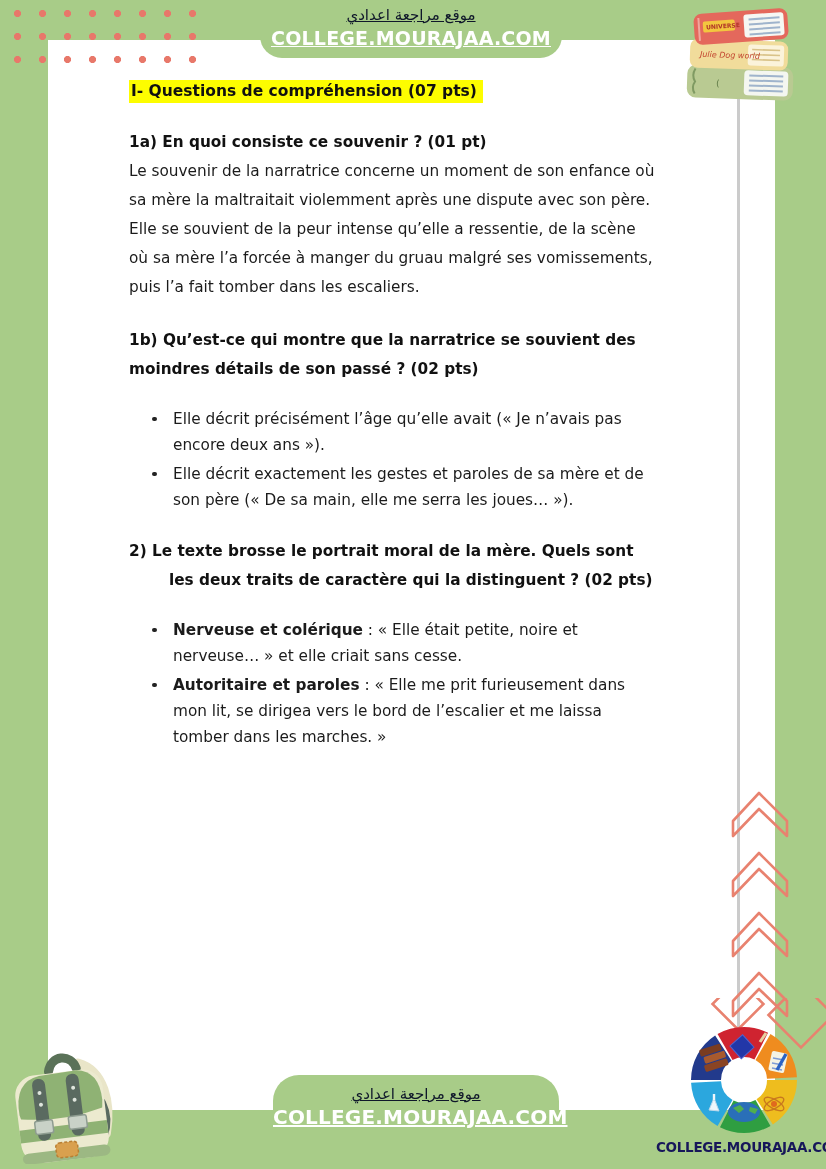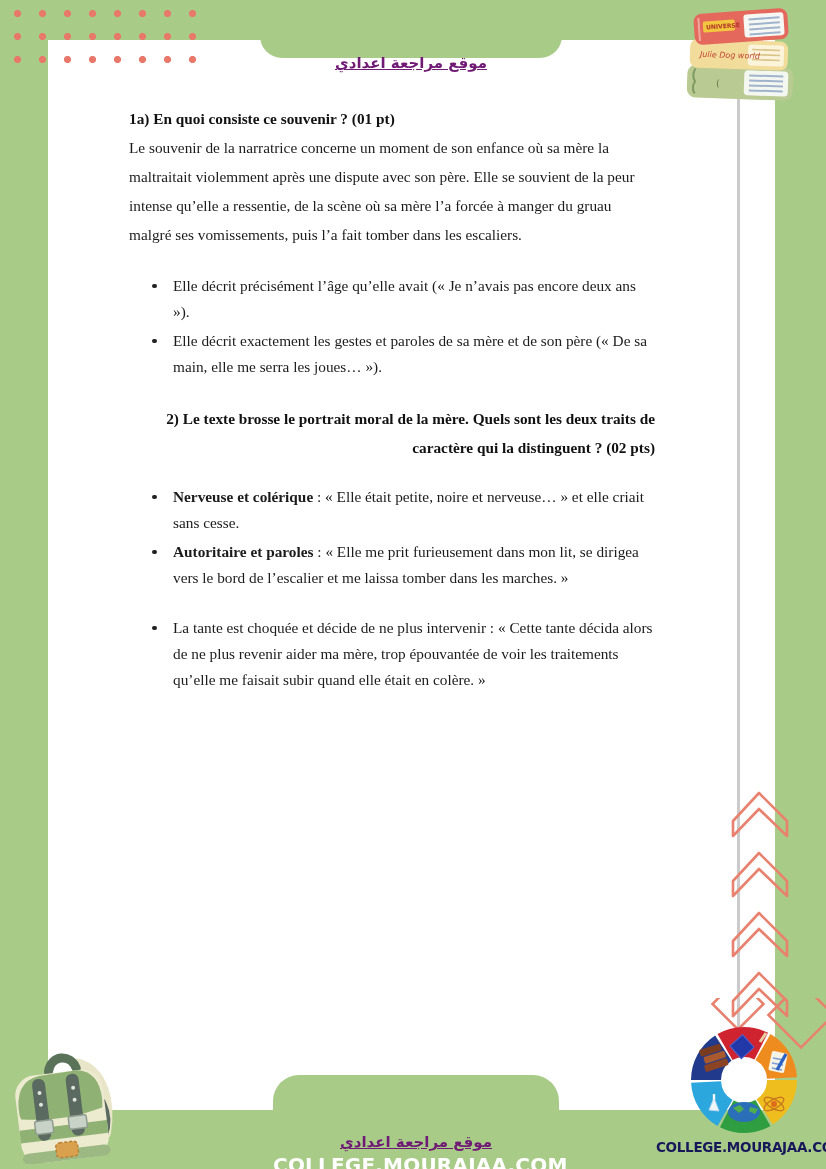--- a/index.html
+++ b/index.html
@@ -18,22 +18,22 @@
   
   .header-tab {
     position:absolute; left:260px; top:0; width:302px; height:58px; z-index:3;
     background:#a8cc88; border-radius:0 0 22px 22px; text-align:center; padding-top:5px;
   }
   .footer-tab {
     position:absolute; left:273px; top:1075px; width:286px; height:94px; z-index:3;
     background:#a8cc88; border-radius:26px 26px 0 0; text-align:center; padding-top:9px;
   }
   .site-ar {
-    display:block; color:#701a75; font-weight:bold; font-size:15px; line-height:20px;
-    text-decoration:underline; direction:rtl;margin-top:48px;
+    display:block; color:#0f172a; font-weight:normal; font-size:15px; line-height:20px;
+    text-decoration:underline; direction:rtl;
   }
   .site-url {
     display:block; color:#ffffff; font-weight:bold; font-size:19px; line-height:26px;
     text-decoration:underline; letter-spacing:0.2px; cursor:pointer;
   }
   .footer-tab .site-url { font-size:20px; }
 
   
   .dots {
     position:absolute; left:2px; top:0px; width:212px; height:66px; z-index:4;
@@ -59,23 +59,23 @@
   .logo-caption {
     position:absolute; left:656px; top:1139px; width:170px; z-index:6;
     text-align:center; font-weight:bold; font-size:13.5px; letter-spacing:-0.3px;
     color:#17175a;
   }
 
   
   .content { position:absolute; left:129px; top:80px; width:526px; z-index:2; color:#1b1b1b; font-size:15.3px; }
   .doc-title { margin-bottom:26px; }
   .doc-title .hl { background:#fdfd00; color:#101010; font-weight:bold; font-size:15.5px; padding:2px 6px 3px 2px; line-height:22px; }
-  .section { margin-top:24px;font-family:Liberation Serif, serif; }
+  .section { margin-top:24px; }
   .section h3 { font-weight:bold; font-size:15.3px; line-height:29px; color:#111; }
-  .section h3.hang { padding-left:40px; text-indent:-40px;text-align:right; }
+  .section h3.hang { padding-left:40px; text-indent:-40px; }
   .section p { line-height:29px; margin-top:0; }
   .section ul { list-style:none; margin-top:22px; padding-left:44px; }
   .section li { position:relative; line-height:26px; margin-bottom:3px; }
   .section li::before {
     content:""; position:absolute; left:-21px; top:10.5px;
     width:4.5px; height:4.5px; border-radius:50%; background:#222;
   }
   .section li b { font-weight:bold;text-align:center; }
 </style>
 </head>
@@ -115,45 +115,46 @@
       <rect x="58" y="9" width="40" height="23" rx="3" fill="#f6f7f3"></rect>
       <path d="M63 14 H94 M63 19 H94 M63 24 H94 M63 29 H94" stroke="#9fb4cc" stroke-width="2" fill="none"></path>
       <rect x="17" y="13" width="32" height="11" rx="2" fill="#f3c63f"></rect>
       <text x="20" y="21" font-size="6" fill="#b03326" font-weight="bold">UNIVERSE</text>
       <path d="M13 9 v23" stroke="#f0a79e" stroke-width="2"></path>
     </g>
   </svg>
 </div>
 
 <div class="content">
+  <div class="doc-title">
+    <span class="hl">I- Questions de compréhension (07 pts)</span>
+  </div>
 
   <div class="section">
     <h3>1a) En quoi consiste ce souvenir ? (01 pt)</h3>
     <p>Le souvenir de la narratrice concerne un moment de son enfance où sa mère la maltraitait violemment après une dispute avec son père. Elle se souvient de la peur intense qu’elle a ressentie, de la scène où sa mère l’a forcée à manger du gruau malgré ses vomissements, puis l’a fait tomber dans les escaliers.</p>
   </div>
 
   <div class="section">
+    <h3>1b) Qu’est-ce qui montre que la narratrice se souvient des moindres détails de son passé ? (02 pts)</h3>
     <ul>
       <li><span>Elle décrit précisément l’âge qu’elle avait (« Je n’avais pas encore deux ans »).</span></li>
       <li><span>Elle décrit exactement les gestes et paroles de sa mère et de son père (« De sa main, elle me serra les joues… »).</span></li>
     </ul>
   </div>
 
   <div class="section">
     <h3 class="hang">2) Le texte brosse le portrait moral de la mère. Quels sont les deux traits de caractère qui la distinguent ? (02 pts)</h3>
     <ul>
       <li><b>Nerveuse et colérique</b><span> : « Elle était petite, noire et nerveuse… » et elle criait sans cesse.</span></li>
       <li><b>Autoritaire et paroles</b><span> : « Elle me prit furieusement dans mon lit, se dirigea vers le bord de l’escalier et me laissa tomber dans les marches. »</span></li>
     </ul>
   </div>
 
   <div class="section">
-    <ul>
-      <li><span>La tante est choquée et décide de ne plus intervenir : « Cette tante décida alors de ne plus revenir aider ma mère, trop épouvantée de voir les traitements qu’elle me faisait subir quand elle était en colère. »</span></li>
-    </ul>
   </div>
 </div>
 
 <div class="chevrons">
   <svg width="62" height="53" viewBox="0 0 62 53">
       <path d="M4 35 L30 7 L58 35 L58 50 L30 23 L4 50 Z" fill="none" stroke="#e8826f" stroke-width="2.6" stroke-linejoin="round"></path>
     </svg>
   <svg width="62" height="53" viewBox="0 0 62 53">
       <path d="M4 35 L30 7 L58 35 L58 50 L30 23 L4 50 Z" fill="none" stroke="#e8826f" stroke-width="2.6" stroke-linejoin="round"></path>
     </svg>

